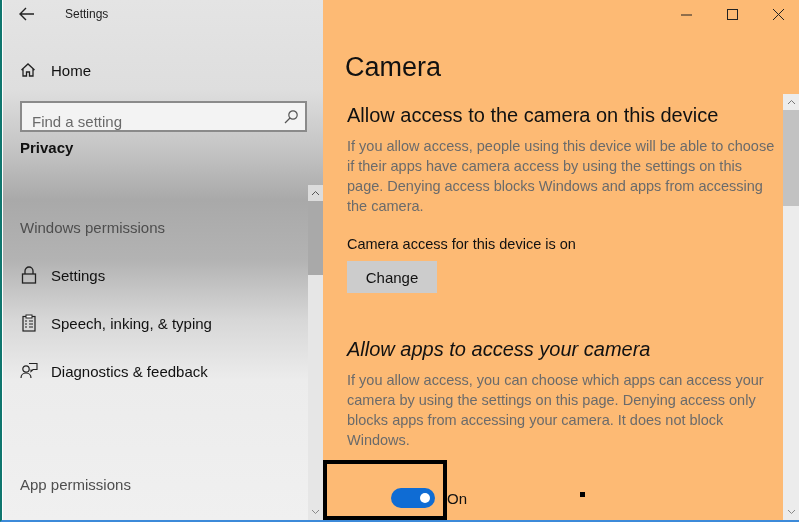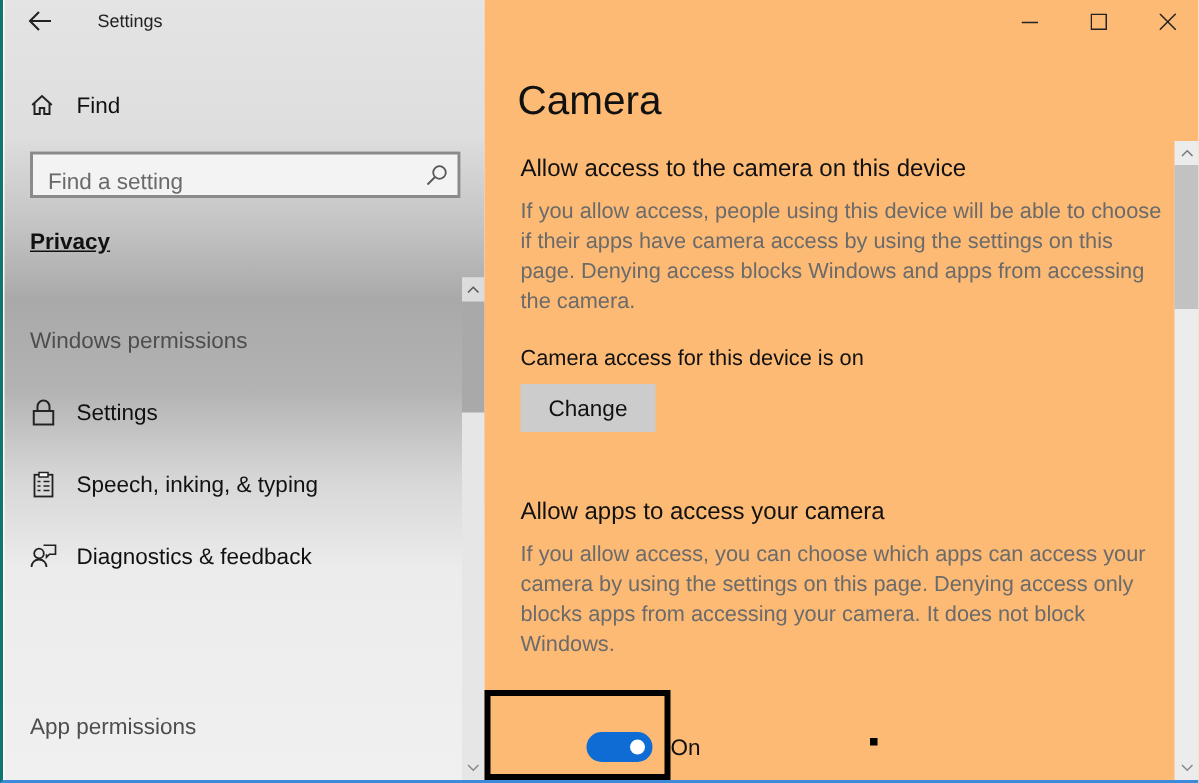--- a/index.html
+++ b/index.html
@@ -17,44 +17,44 @@
 
   .nav-home { position: absolute; left: 16px; top: 58px; height: 24px; width: 280px; display: flex; align-items: center; }
   .nav-home .ico { width: 18px; height: 18px; margin-right: 14px; display: flex; align-items: center; justify-content: center; }
   .nav-home .label { font-size: 15px; color: #111; }
 
   .search { position: absolute; left: 17px; top: 101px; width: 287px; height: 31px; border: 2px solid #8a8a8a; background: #f3f3f3; display: flex; align-items: flex-end; }
   .search input { border: none; outline: none; background: transparent; font-family: "Liberation Sans", sans-serif; font-size: 15px; color: #555; padding-left: 10px; width: 250px; }
   .search input::placeholder { color: #6a6a6a; }
   .search .ico { position: absolute; right: 6px; top: 6px; width: 16px; height: 16px; }
 
-  .section-title { position: absolute; left: 17px; top: 153px; font-size: 15px; font-weight: bold; color: #111; text-decoration: underline; }
+  .section-title { position: absolute; left: 17px; top: 139px; font-size: 15px; font-weight: bold; color: #111; }
 
   .group-header { position: absolute; left: 17px; font-size: 15px; color: #4e4e4e; }
   .nav-item { position: absolute; left: 16px; height: 28px; width: 280px; display: flex; align-items: center; }
   .nav-item .ico { width: 20px; height: 20px; margin-right: 12px; display: flex; align-items: center; justify-content: center; }
   .nav-item .label { font-size: 15px; color: #111; }
 
   .side-scroll { position: absolute; left: 305px; top: 185px; width: 15px; height: 335px; background: #e6e6e6; }
   .side-scroll .up { position: absolute; left: 0; top: 0; width: 15px; height: 16px; background: #dcdcdc; display:flex; align-items:center; justify-content:center; }
   .side-scroll .thumb { position: absolute; left: 0; top: 16px; width: 15px; height: 74px; background: #a9a9a9; }
   .side-scroll .down { position: absolute; left: 0; bottom: 0; width: 15px; height: 16px; display:flex; align-items:center; justify-content:center; }
 
   
   .main { position: absolute; left: 321px; top: 0; width: 478px; height: 520px; background: #fdba74; }
   .win-controls { position: absolute; right: 0; top: 0; height: 28px; display: flex; }
   .win-btn { width: 46px; height: 28px; display: flex; align-items: center; justify-content: center; }
   .page-title { position: absolute; left: 22px; top: 52px; font-size: 27px; color: #111; font-weight: normal; }
 
   .content { position: absolute; left: 24px; top: 104px; width: 430px; }
-  .h2 { font-size: 16px; color: #111; margin-bottom: 9px; }
+  .h2 { font-size: 20px; color: #111; margin-bottom: 9px; }
   .desc { font-size: 14.5px; color: #6b6b6b; line-height: 20px; }
   .status { font-size: 14.5px; color: #111; margin-top: 20px; }
   .btn-change { margin-top: 9px; width: 90px; height: 32px; background: #cccccc; border: none; font-family: "Liberation Sans", sans-serif; font-size: 15px; color: #111; display: flex; align-items: center; justify-content: center; }
-  .h2b { margin-top: 45px; }
+  .h2b { margin-top: 45px; font-style: italic; }
 
   .toggle-row { position: absolute; left: 24px; top: 488px; display: flex; align-items: center; padding-left: 44px; }
   .toggle { width: 44px; height: 20px; border-radius: 10px; background: #0f6cd4; position: relative; }
   .toggle .knob { position: absolute; right: 5px; top: 5px; width: 10px; height: 10px; border-radius: 50%; background: #fff; }
   .toggle-label { margin-left: 12px; font-size: 15px; color: #111; }
 
   .highlight-box { position: absolute; left: 321px; top: 460px; width: 124px; height: 60px; border: 4px solid #000; pointer-events: none; }
   .cursor-dot { position: absolute; left: 578px; top: 492px; width: 5px; height: 5px; background: #000; }
 
   .main-scroll { position: absolute; left: 460px; top: 94px; width: 17px; height: 426px; background: #ececec; }
@@ -77,21 +77,21 @@
       </div>
       <span class="app-title">Settings</span>
     </div>
 
     <div class="nav-home">
       <span class="ico">
         <svg width="16" height="16" viewBox="0 0 16 16">
             <path d="M1.5 8L8 2l6.5 6M3 7v7h3.5v-4h3v4H13V7" fill="none" stroke="#222" stroke-width="1.3"></path>
           </svg>
       </span>
-      <span class="label">Find</span>
+      <span class="label">Home</span>
     </div>
 
     <div class="search">
       <input type="text" placeholder="Find a setting" style="">
       <span class="ico">
         <svg width="16" height="16" viewBox="0 0 16 16">
             <circle cx="10" cy="6" r="4.2" fill="none" stroke="#555" stroke-width="1.2"></circle>
             <path d="M7 9l-5 5" stroke="#555" stroke-width="1.2"></path>
           </svg>
       </span>

